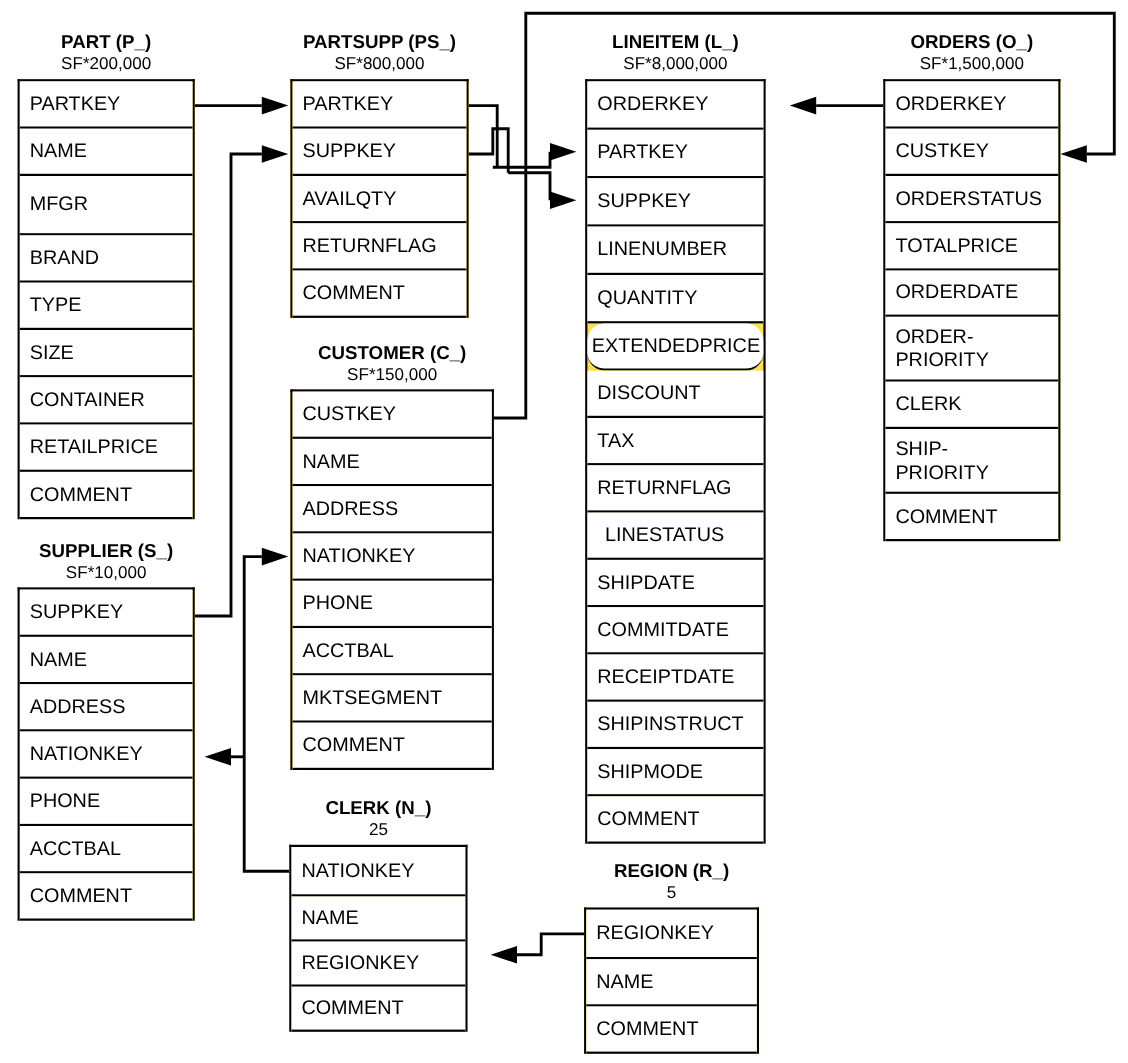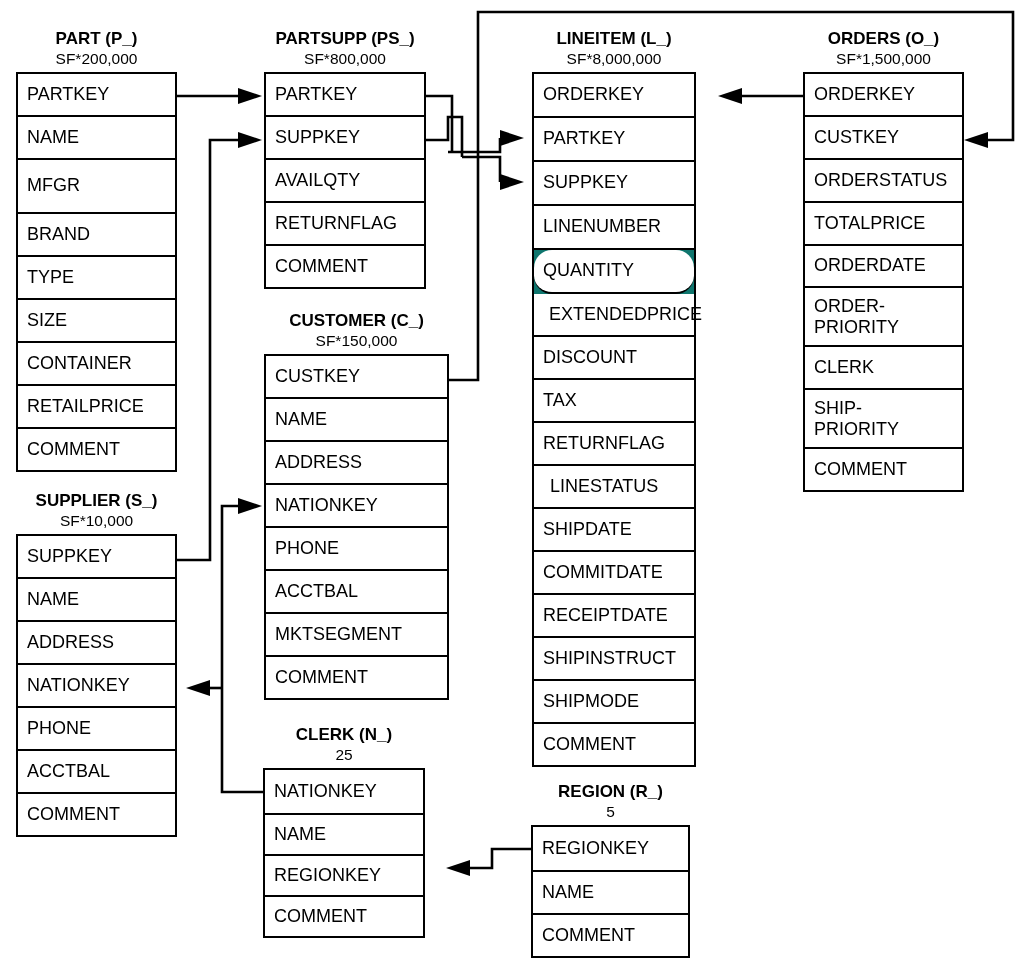--- a/index.html
+++ b/index.html
@@ -28,21 +28,21 @@
     font-size: 15.5px;
     color: #000;
     text-align: center;
     line-height: 20px;
     white-space: nowrap;
   }
   .tbl-box {
     border: 2px solid #000;
     border-bottom: none;
     box-sizing: border-box;
-    background: #0f766e;
+    background: #fde047;
   }
   .tbl-box .row {
     border-bottom: 2px solid #000;
     box-sizing: border-box;
     display: flex;
     align-items: center;
     padding-left: 9px;
     font-size: 18px;
     color: #000;
     line-height: 1.08;
@@ -142,22 +142,22 @@
   </div>
 
   <div class="table-group" style="left:532px; top:28px; width:164px;">
     <div class="tbl-title">LINEITEM (L_)</div>
     <div class="tbl-card">SF*8,000,000</div>
     <div class="tbl-box" style="margin-top:3px;">
       <div class="row" style="height:44px;">ORDERKEY</div>
       <div class="row" style="height:44px;">PARTKEY</div>
       <div class="row" style="height:44px;">SUPPKEY</div>
       <div class="row" style="height:44px;">LINENUMBER</div>
-      <div class="row" style="height:44px;border-radius:18px;">QUANTITY</div>
-      <div class="row" style="height:43px; padding-left:15px;">EXTENDEDPRICE</div>
+      <div class="row" style="height:44px;">QUANTITY</div>
+      <div class="row" style="height:43px; padding-left:4px;border-radius:16px;">EXTENDEDPRICE</div>
       <div class="row" style="height:43px;">DISCOUNT</div>
       <div class="row" style="height:43px;">TAX</div>
       <div class="row" style="height:43px;">RETURNFLAG</div>
       <div class="row" style="height:43px;padding-left:16px;">LINESTATUS</div>
       <div class="row" style="height:43px;">SHIPDATE</div>
       <div class="row" style="height:43px;">COMMITDATE</div>
       <div class="row" style="height:43px;">RECEIPTDATE</div>
       <div class="row" style="height:43px;">SHIPINSTRUCT</div>
       <div class="row" style="height:43px;">SHIPMODE</div>
       <div class="row" style="height:43px;">COMMENT</div>

